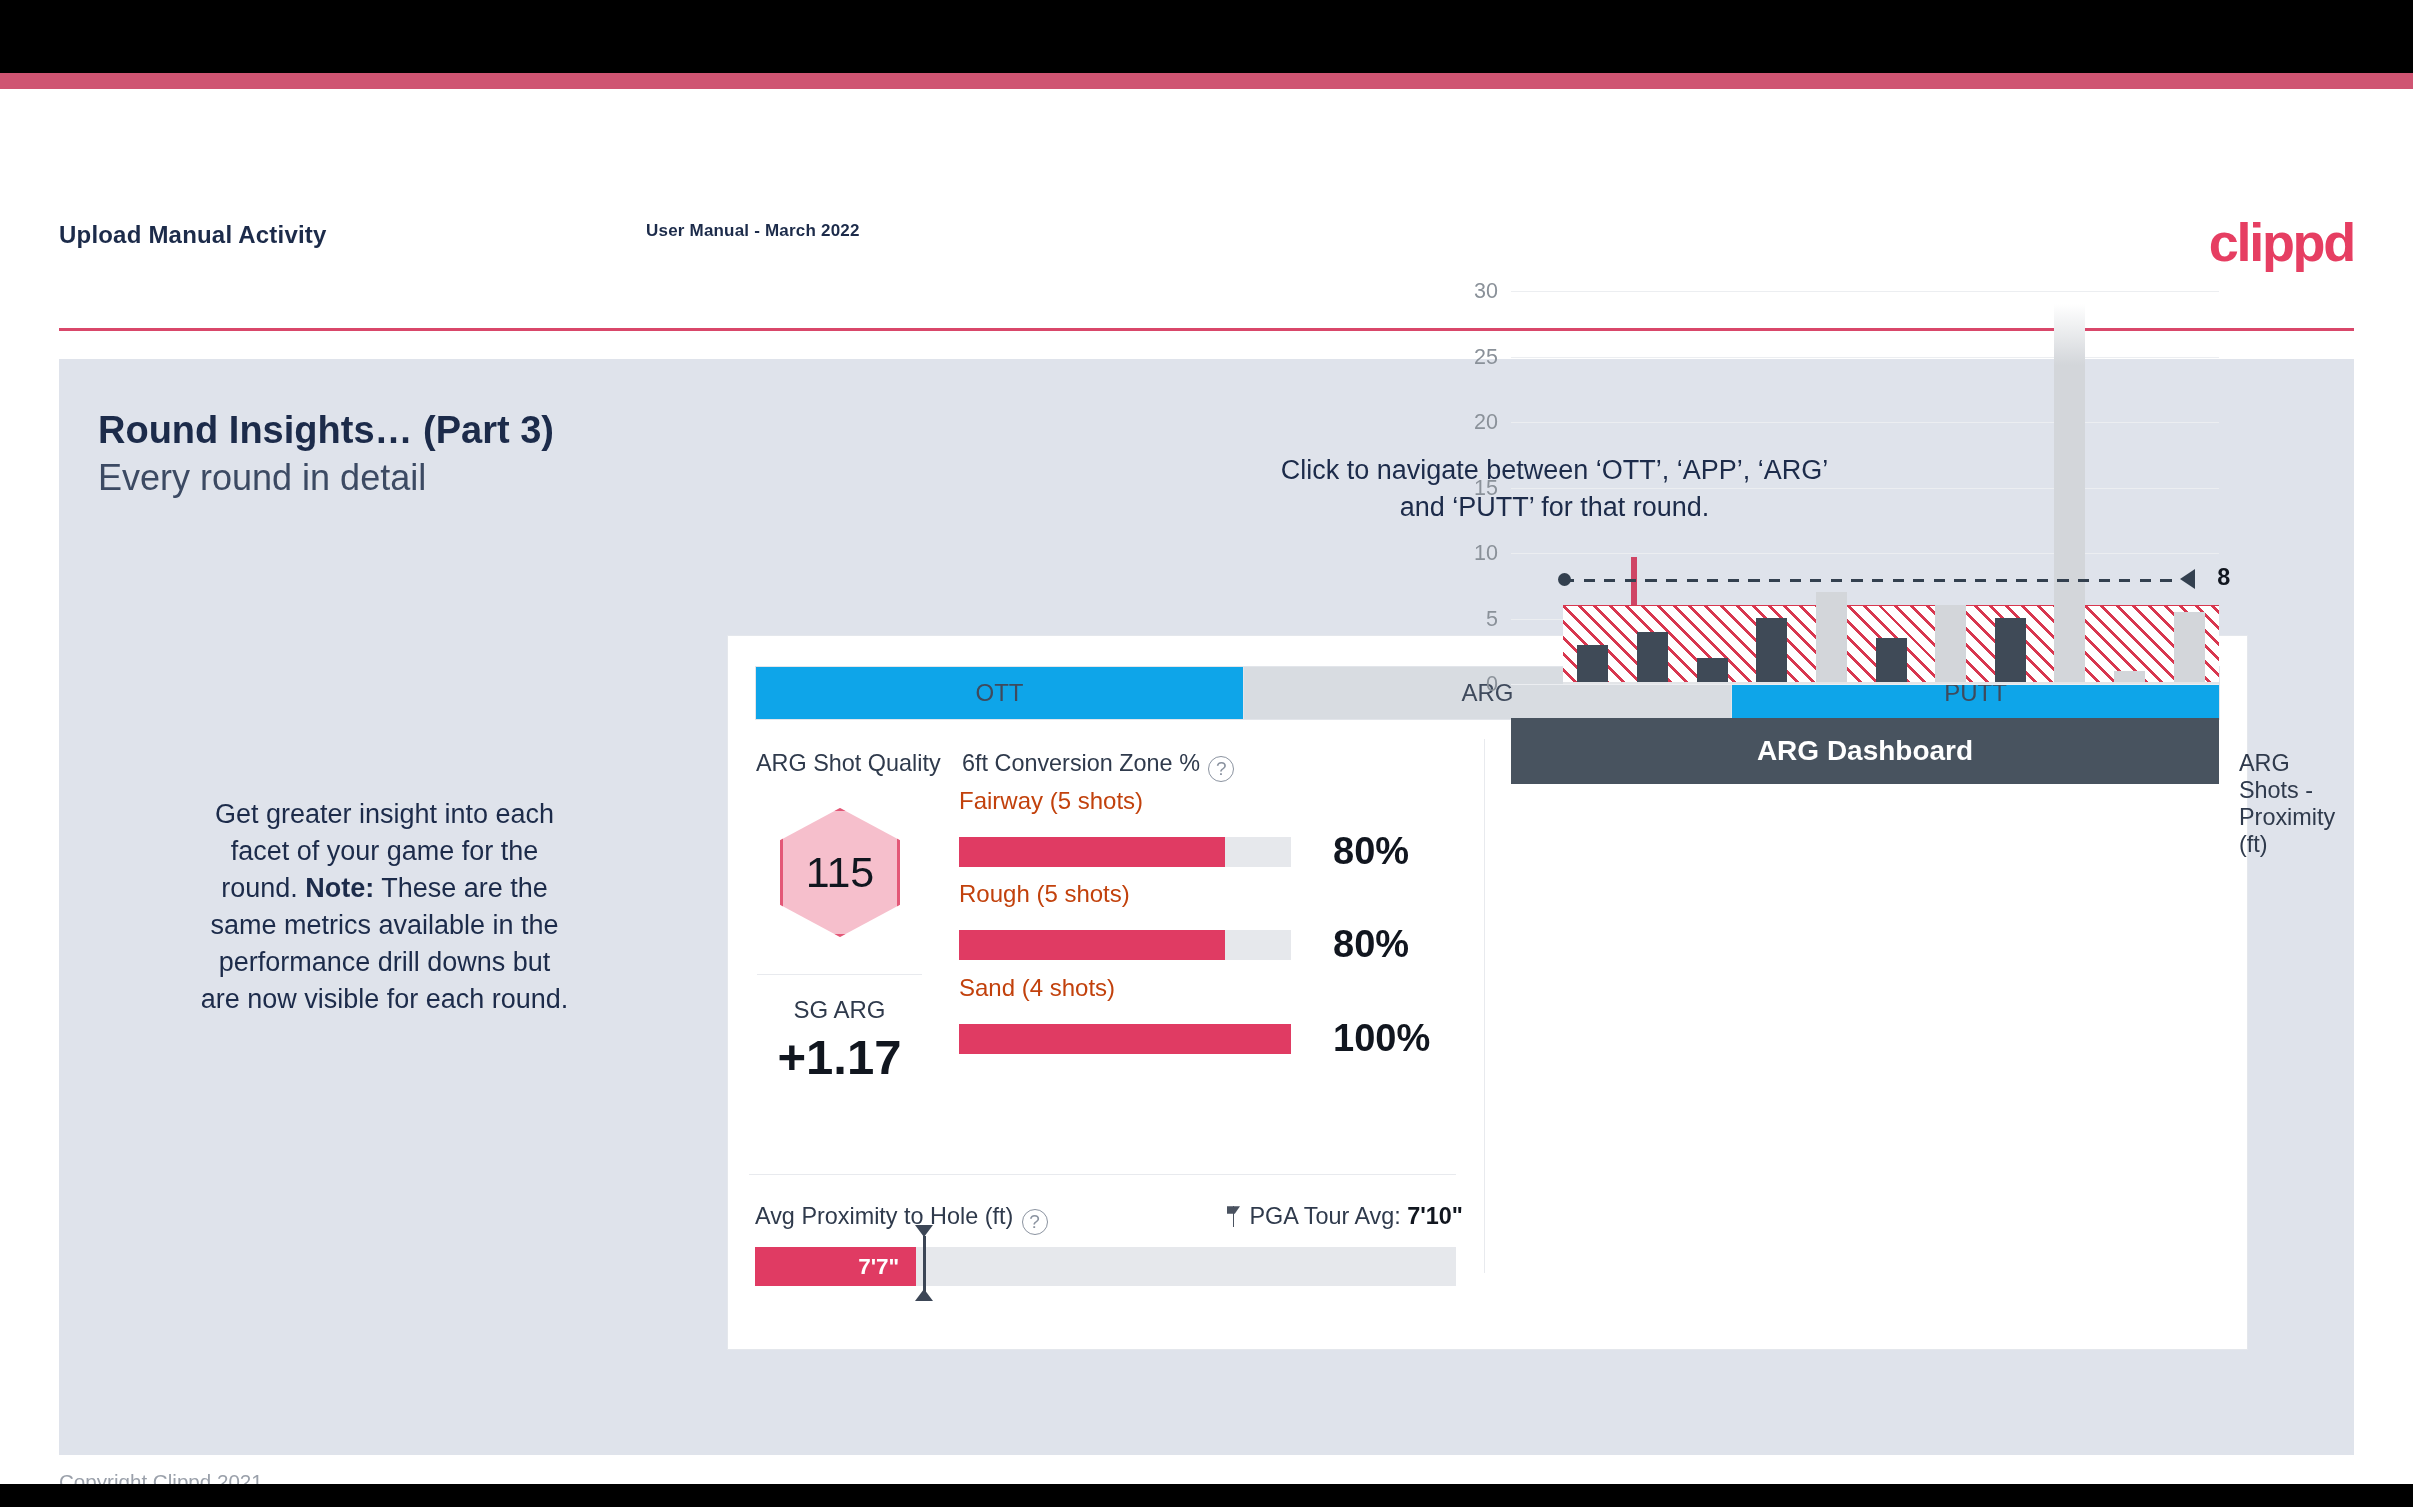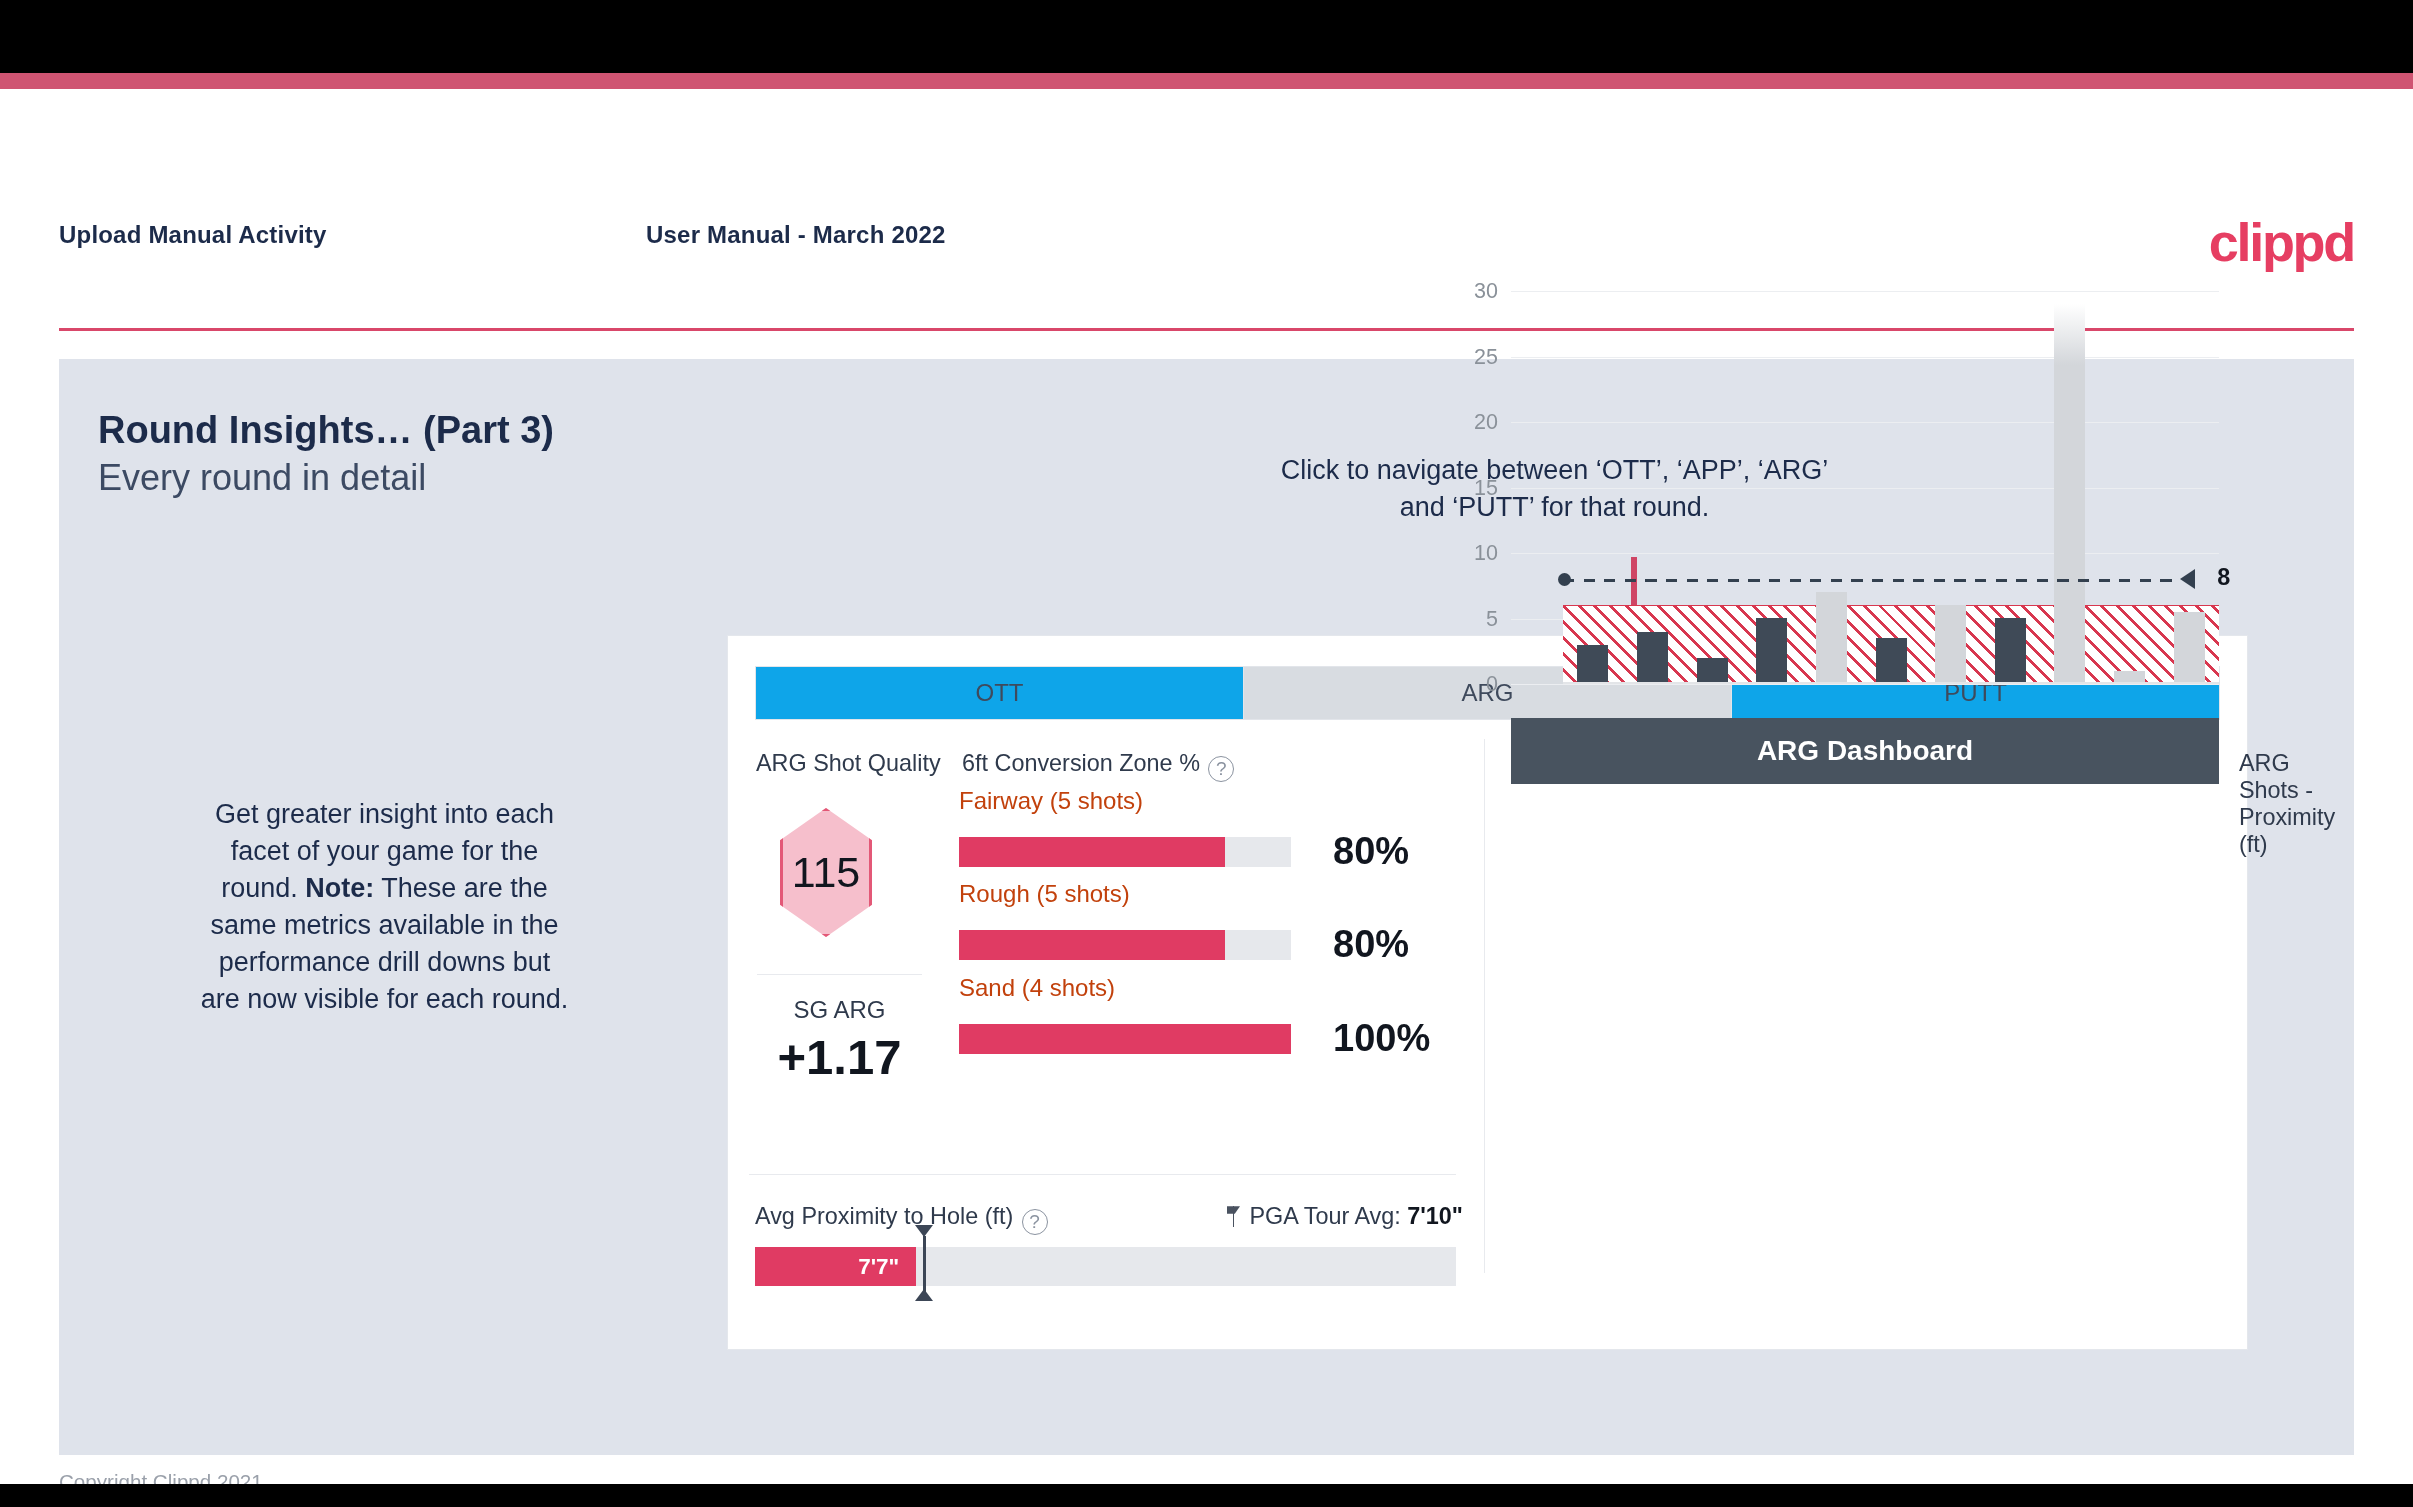--- a/index.html
+++ b/index.html
@@ -7,21 +7,21 @@
 
   #slide { position:relative; width:2413px; height:1508px; background:#000; overflow:hidden; }
 
   .topbar   { position:absolute; left:0; top:0;    width:2413px; height:73px;  background:#000; }
   .pinkstrip{ position:absolute; left:0; top:73px; width:2413px; height:16px;  background:#cf5472; }
   .page     { position:absolute; left:0; top:89px; width:2413px; height:1395px; background:#fff; }
   .bottombar{ position:absolute; left:0; top:1484px; width:2413px; height:23.4px; background:#000; }
 
   
   .hdr-left  { position:absolute; left:59px;  top:132px; font-size:24px; font-weight:700; color:#1c2b4a; letter-spacing:0.2px; }
-  .hdr-mid   { position:absolute; left:646px; top:132px; font-size:24px; font-weight:700; color:#1c2b4a; letter-spacing:0.2px; }
+  .hdr-mid   { position:absolute; left:646px; top:132px; font-size:17px; font-weight:700; color:#1c2b4a; letter-spacing:0.2px; }
   .logo      { position:absolute; right:59px; top:126px; font-size:54px; font-weight:800; color:#e63e62;
                letter-spacing:-2.3px; line-height:1; }
   .hdr-rule  { position:absolute; left:59px; top:239px; width:2295px; height:2.8px; background:#d9476a; }
 
   
   .body-panel { position:absolute; left:59px; top:270px; width:2295px; height:1096px; background:#dfe3eb; }
 
   .title      { position:absolute; left:98px; top:320px; font-size:38px; font-weight:700; color:#1c2b4a; }
   .subtitle   { position:absolute; left:98px; top:368px; font-size:36px; font-weight:400; color:#3c4a63; }
 
@@ -55,21 +55,21 @@
 
   .vdiv { position:absolute; left:756px; top:103px; width:0.9px; height:534px; background:#e8eaee; }
 
   
   .lbl-shotq { position:absolute; left:28px; top:114px; font-size:23.4px; color:#2f3a4c; }
   .lbl-conv  { position:absolute; left:234px; top:114px; font-size:23.4px; color:#2f3a4c; }
   .qmark     { display:inline-block; width:26px; height:26px; border:1.9px solid #8b93a0;
                border-radius:50%; color:#8b93a0; font-size:19px; line-height:23.4px;
                text-align:center; vertical-align:-3.7px; margin-left:8.4px; }
 
-  .hex { position:absolute; left:780px; top:719px; width:92px; height:129px;
+  .hex { position:absolute; left:780px; top:719px; width:120px; height:129px;
          background:#f6bfcc; border:3.7px solid #e35877;
          clip-path:polygon(50% 0%,100% 25%,100% 75%,50% 100%,0% 75%,0% 25%);
          display:flex; align-items:center; justify-content:center; }
   .hex span { font-size:43px; font-weight:500; color:#11161f; }
 
   .sg-div  { position:absolute; left:757px; top:885px; width:165px; height:0.9px; background:#e8eaee; }
   .sg-lbl  { position:absolute; left:757px; top:907px; width:165px; text-align:center;
              font-size:24px; color:#2f3a4c; }
   .sg-val  { position:absolute; left:743px; top:940px; width:193px; text-align:center;
              font-size:49px; font-weight:700; color:#11161f; }

